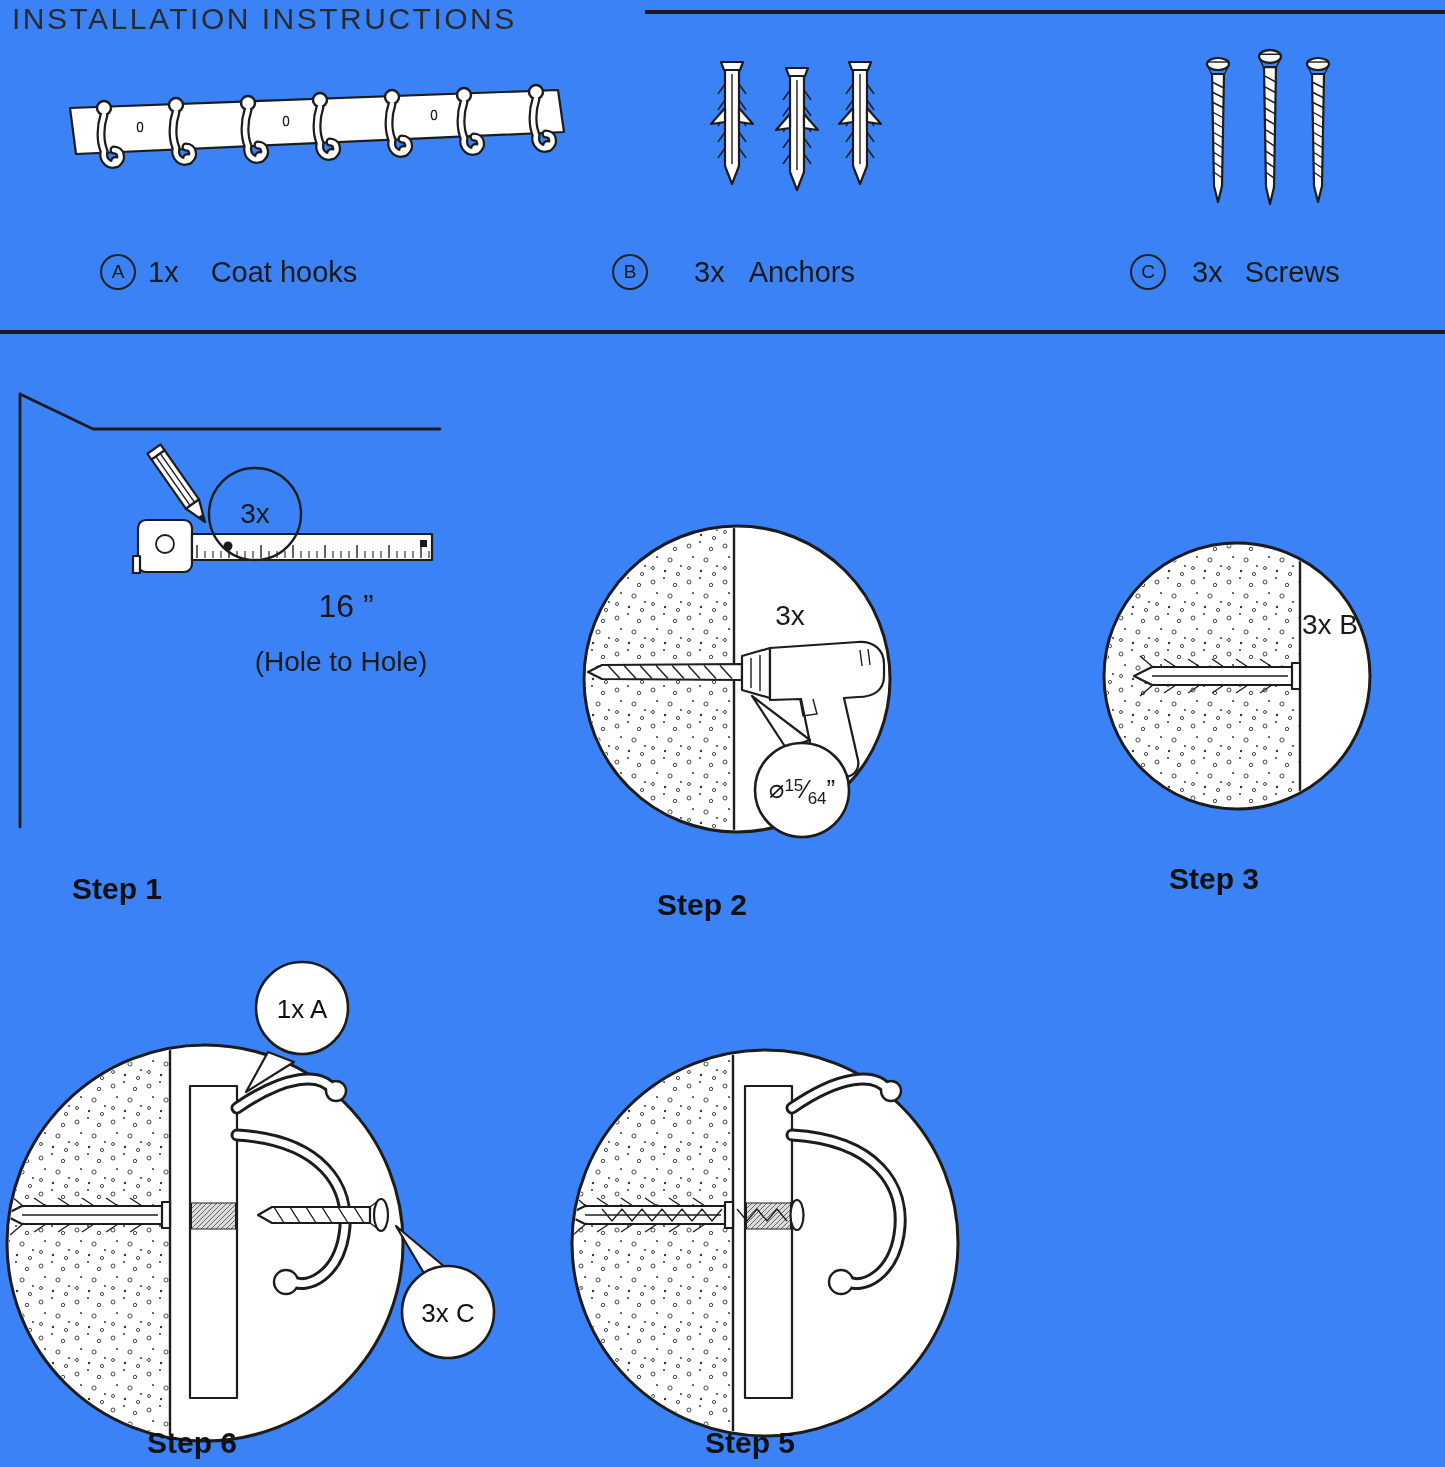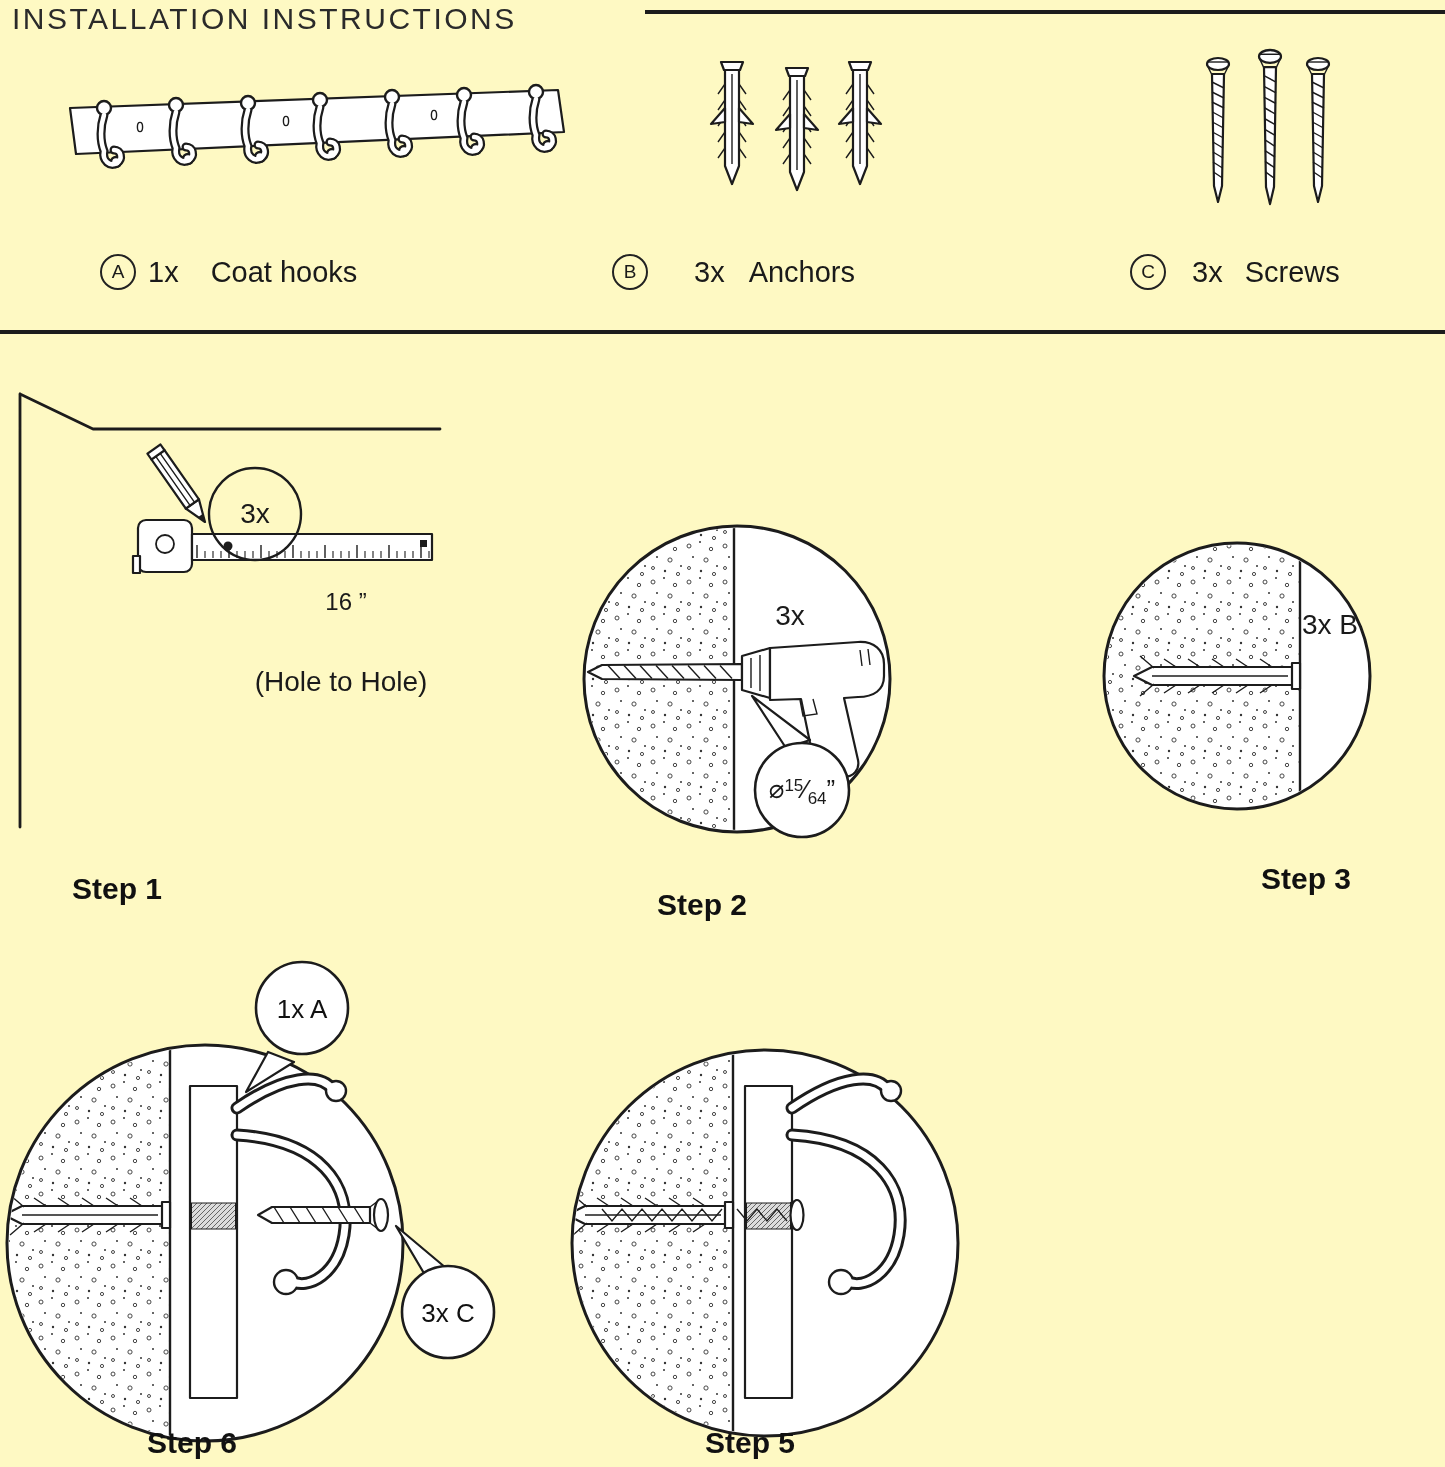--- a/index.html
+++ b/index.html
@@ -1,17 +1,17 @@
 <!DOCTYPE html>
 <html><head>
 <meta charset="utf-8">
 <style>
   html,body{margin:0;padding:0;background:#fff;}
   .stage{
-    position:relative;width:1445px;height:1467px;background:#fef9c3;overflow:hidden;
+    position:relative;width:1445px;height:1467px;background:#3b82f6;overflow:hidden;
     font-family:"Liberation Sans","DejaVu Sans",sans-serif;color:#1c1c1c;
   }
   .abs{position:absolute;}
   .title{
     left:12px;top:2px;font-size:30px;font-weight:500;letter-spacing:2.5px;color:#2a2a2a;white-space:nowrap;
   }
   svg.art{position:absolute;left:0;top:0;width:1445px;height:1467px;}
 
   
   .ln{fill:#fff;stroke:#1c1c1c;stroke-width:2.2;stroke-linejoin:round;}
@@ -260,32 +260,32 @@
     <span style="margin-left:46px;">3x</span>
     <span style="margin-left:24px;">Anchors</span>
   </div>
   <div class="abs partrow" style="left:1130px;top:254px;">
     <span class="pcirc">C</span>
     <span style="margin-left:26px;">3x</span>
     <span style="margin-left:22px;">Screws</span>
   </div>
 
   <div class="abs anno center" style="left:215px;top:498px;width:80px;">3x</div>
-  <div class="abs anno center" style="left:296px;top:588px;width:100px;font-size:24px;">16 ”</div>
-  <div class="abs anno center" style="left:231px;top:646px;width:220px;margin-top:20px;">(Hole to Hole)</div>
+  <div class="abs anno center" style="left:296px;top:588px;width:100px;font-size:32px;">16 ”</div>
+  <div class="abs anno center" style="left:231px;top:646px;width:220px;">(Hole to Hole)</div>
 
   <div class="abs anno center" style="left:758px;top:600px;width:64px;">3x</div>
   <div class="abs frac center" style="left:748px;top:774px;width:108px;">
     <span>⌀</span><sup>15</sup><span>⁄</span><sub>64</sub><span>”</span>
   </div>
 
   <div class="abs anno" style="left:1302px;top:609px;width:90px;">3x B</div>
 
   <div class="abs callout center" style="left:254px;top:994px;width:96px;">1x A</div>
   <div class="abs callout center" style="left:400px;top:1298px;width:96px;">3x C</div>
 
   <div class="abs steplabel" style="left:72px;top:872px;">Step 1</div>
   <div class="abs steplabel" style="left:657px;top:862px;margin-top:26px;">Step 2</div>
-  <div class="abs steplabel" style="left:1261px;top:862px;text-align:center;">Step 3</div>
+  <div class="abs steplabel" style="left:1169px;top:862px;text-align:center;">Step 3</div>
   <div class="abs steplabel" style="left:147px;top:1426px;">Step 6</div>
   <div class="abs steplabel" style="left:705px;top:1426px;">Step 5</div>
 
 </div>
 
 </body></html>

